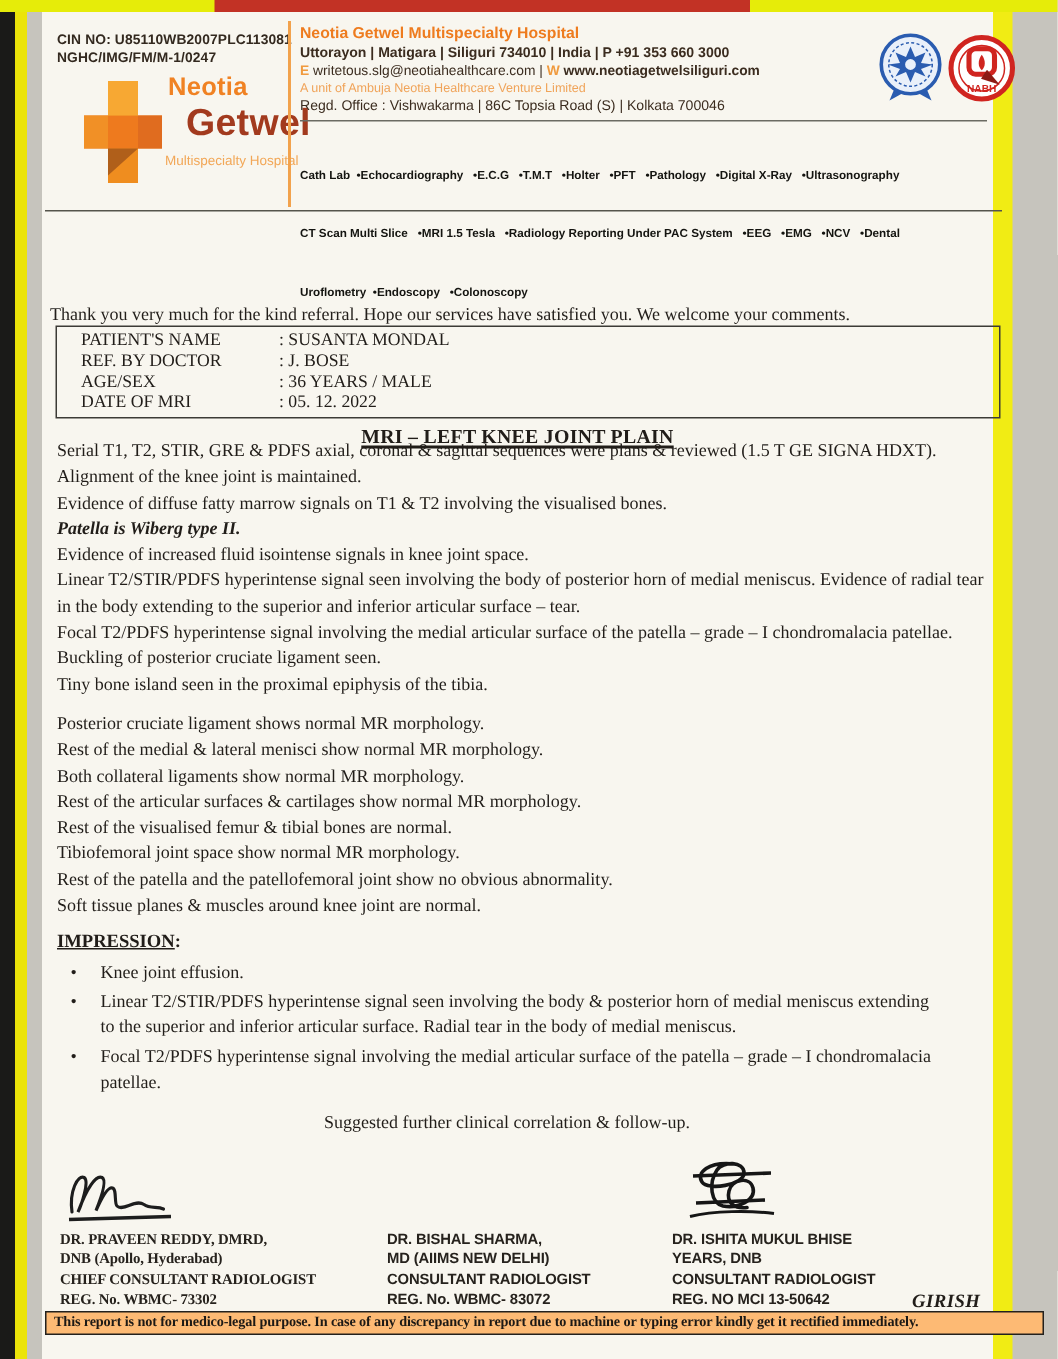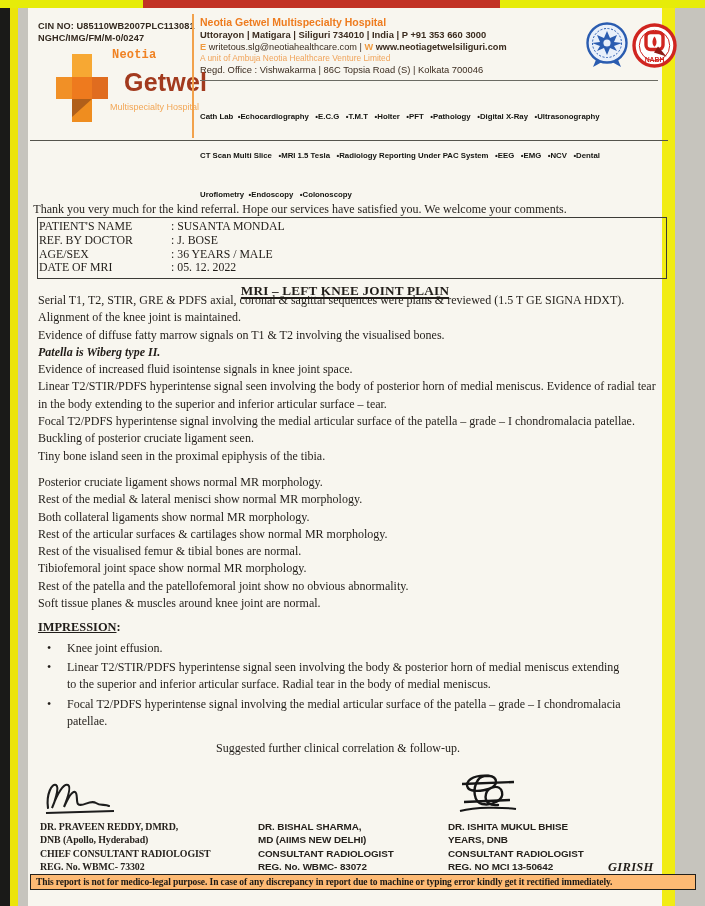--- a/index.html
+++ b/index.html
@@ -13,22 +13,22 @@
   .strip-right-yellow { position:absolute; left:661px; top:0; width:14px; height:906px; background:#f1ec14; z-index:1; }
 
   .paper { position:absolute; left:28px; top:8px; width:634px; height:898px; background:#f8f6ef; z-index:2; }
 
   
   .cin { position:absolute; left:10px; top:12px; font-family:"Liberation Sans",sans-serif;
          font-weight:bold; font-size:9.2px; line-height:12px; color:#33291f; letter-spacing:0.1px; }
 
   .logo { position:absolute; left:26px; top:42px; width:190px; height:90px; }
   .logo-cross { position:absolute; left:2px; top:4px; }
-  .logo-w1 { position:absolute; left:58px; top:-2px; font-family:Liberation Mono, monospace;
-             font-weight:bold; font-size:12px; color:#f08223; letter-spacing:0.2px;text-align:right; }
+  .logo-w1 { position:absolute; left:58px; top:-2px; font-family:Liberation Sans, sans-serif;
+             font-weight:bold; font-size:17px; color:#f08223; letter-spacing:0.2px;text-align:right; }
   .logo-w2 { position:absolute; left:70px; top:18px; font-family:"Liberation Sans",sans-serif;
              font-weight:bold; font-size:25px; color:#a23a1e; letter-spacing:0.2px; }
   .logo-tag { position:absolute; left:56px; top:52px; font-family:"Liberation Sans",sans-serif;
               font-size:9px; color:#f2a757; }
 
   .hdr-divider { position:absolute; left:164px; top:6px; width:2px; height:124px; background:#f2a24c; }
 
   .hblock { position:absolute; left:172px; top:8px; width:460px; font-family:"Liberation Sans",sans-serif; }
   .h-name { font-weight:bold; font-size:10.5px; color:#ee7c1f; line-height:13px; }
   .h-addr { font-weight:bold; font-size:9.4px; color:#3b2c1f; line-height:12px; }
@@ -45,21 +45,21 @@
   .seal-blue { left:556px; top:14px; }
   .seal-red  { left:604px; top:15px; }
 
   .hdr-bottom-rule { position:absolute; left:2px; top:132px; width:638px; border-top:1.6px solid #55544c; }
 
   
   .thanks { position:absolute; left:0; top:194px; width:544px; text-align:center;
             font-size:12px; color:#221e1a; }
 
   .ptable { position:absolute; left:9px; top:209px; width:630px; border:1.4px solid #3c3b36;
-            padding:2px 0 3px 1px; background:transparent; }
+            padding:2px 0 3px 16px; background:transparent; }
   .prow { display:flex; font-size:11.8px; line-height:13.8px; }
   .plabel { width:132px; }
   .pvalue { }
 
   .rtitle { position:absolute; left:0; top:275px; width:634px; text-align:center;
             font-weight:bold; font-size:13.2px; letter-spacing:0.2px; }
   .rtitle span { text-decoration:underline; text-underline-offset:2px; text-decoration-thickness:1.5px; }
 
   .findings { position:absolute; left:10px; top:284px; width:628px; font-size:12px; line-height:17.3px; }
   .findings p { margin:0; }
@@ -98,21 +98,21 @@
   <div class="strip-top-red"></div>
 </div>
 <div class="strip-left-black"></div>
 <div class="strip-left-yellow"></div>
 <div class="strip-right-yellow"></div>
 
 <div class="paper">
 
   <div class="cin">
     <div>CIN NO: U85110WB2007PLC113081</div>
-    <div>NGHC/IMG/FM/M-0/0247</div>
+    <div>NGHC/IMG/FM/M-1/0247</div>
   </div>
 
   <div class="logo">
     <svg class="logo-cross" width="52" height="68" viewBox="0 0 52 68">
       <rect x="16" y="0" width="20" height="68" fill="#ef8d1f"></rect>
       <rect x="0" y="23" width="52" height="22" fill="#ee7a1e"></rect>
       <rect x="16" y="0" width="20" height="23" fill="#f7a833"></rect>
       <rect x="0" y="23" width="16" height="22" fill="#f19026"></rect>
       <rect x="36" y="23" width="16" height="22" fill="#e06c1f"></rect>
       <polygon points="16,45 36,45 16,63" fill="#b05f1a"></polygon>

